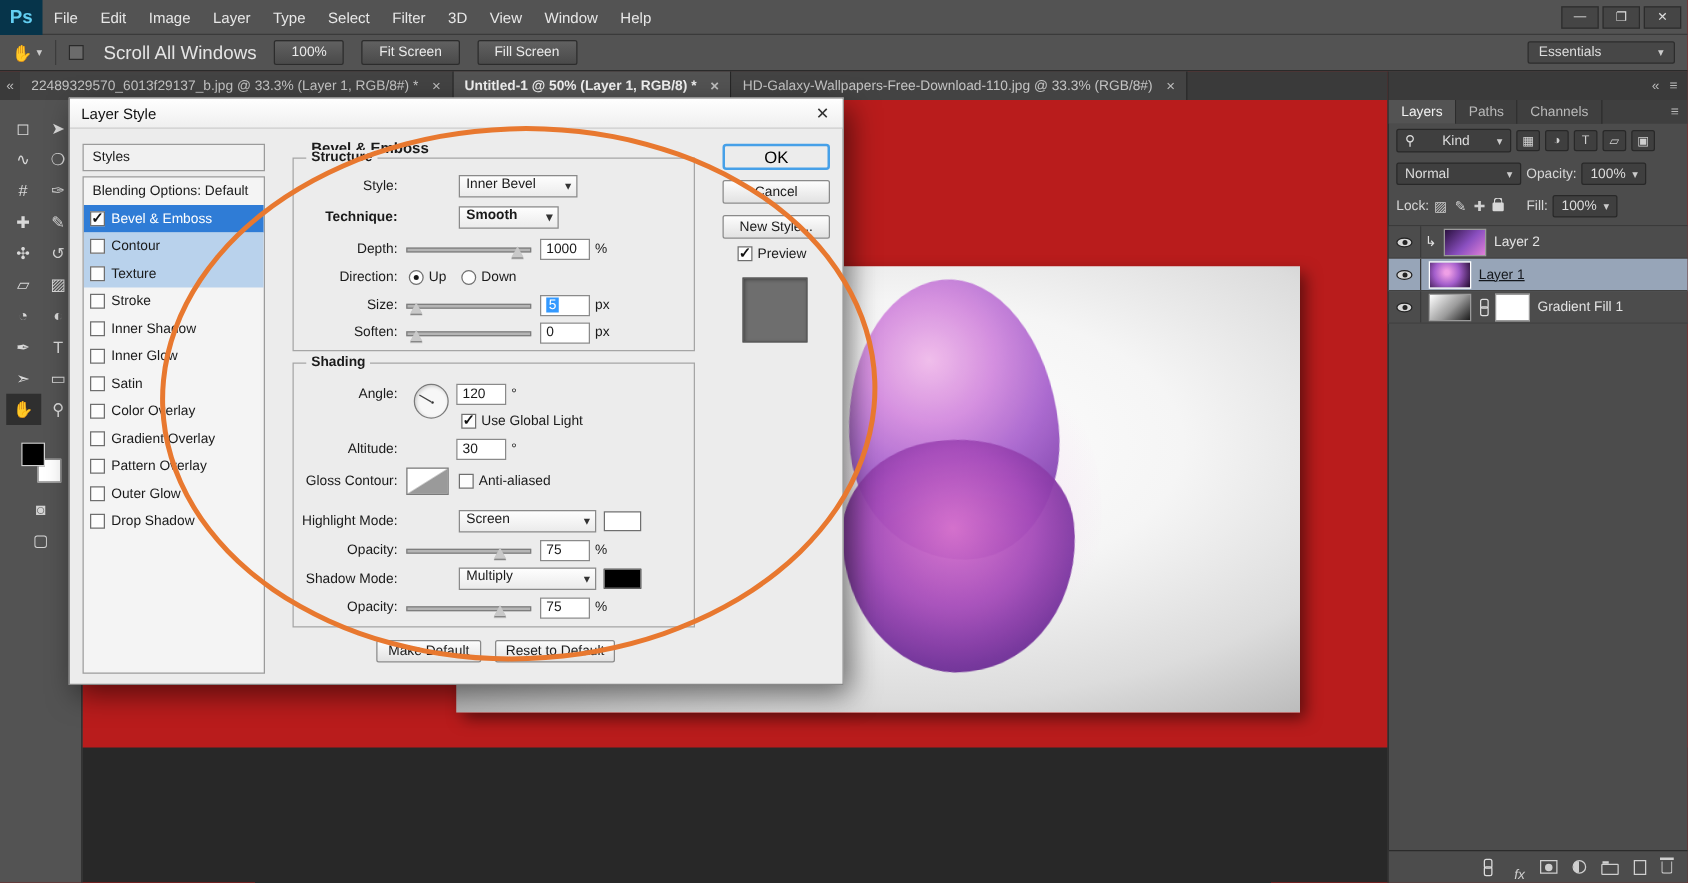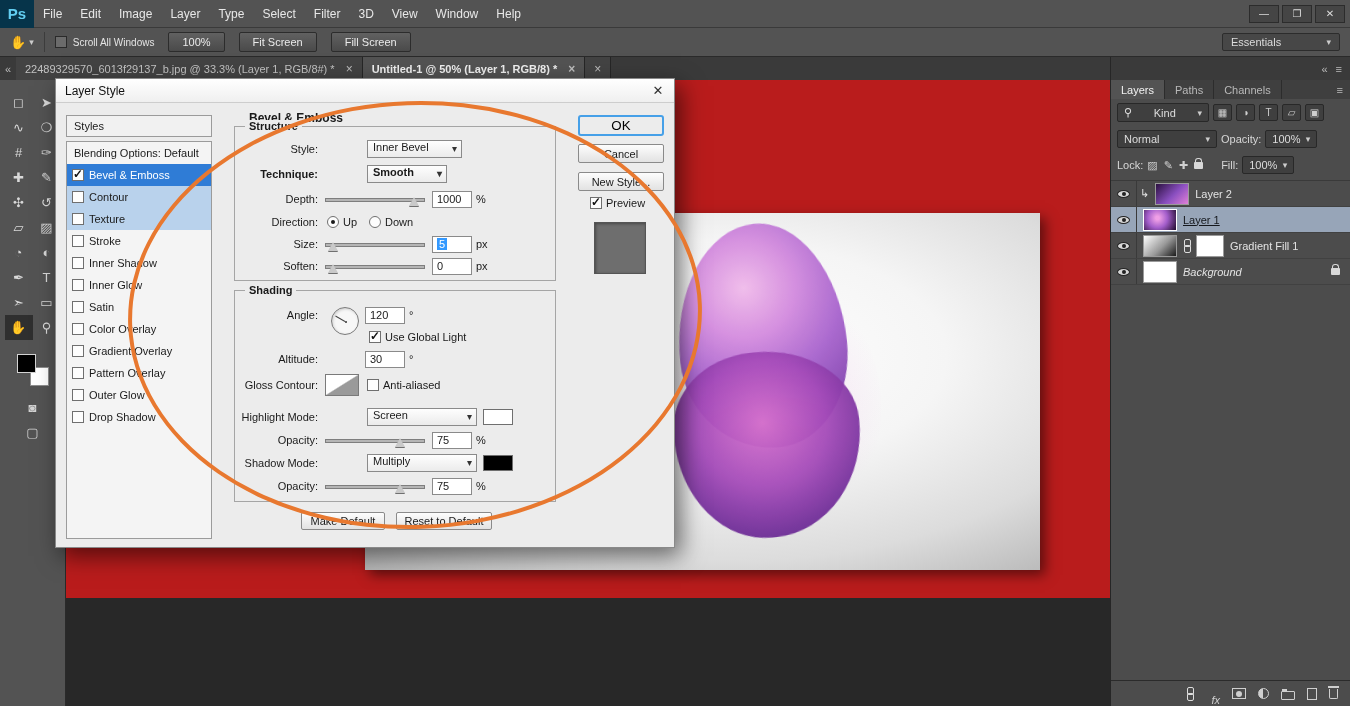--- a/index.html
+++ b/index.html
@@ -13,21 +13,21 @@
   .menu-item{color:#e8e8e8;font-size:12px;padding:0 9px;line-height:28px;}
   .win-controls{margin-left:auto;display:flex;gap:3px;padding-right:5px;}
   .win-btn{width:30px;height:18px;background:#454545;border:1px solid #2c2c2c;color:#ddd;font-size:10px;display:flex;align-items:center;justify-content:center;}
 
   
   .optionsbar{position:absolute;top:28px;left:0;width:100%;height:29px;background:#535353;border-bottom:1px solid #2a2a2a;display:flex;align-items:center;padding-left:10px;z-index:9;}
   .tool-preset{display:flex;align-items:center;gap:3px;color:#e8e8e8;font-size:13px;}
   .tiny-arrow{font-size:9px;color:#ccc;}
   .sep{width:1px;height:20px;background:#3c3c3c;margin:0 10px;}
   .cb-dark{width:12px;height:12px;border:1px solid #2a2a2a;background:#6b6b6b;display:inline-block;flex:none;}
-  .opt-label{color:#e4e4e4;font-size:10px;margin-left:6px;}
+  .opt-label{color:#e4e4e4;font-size:15px;margin-left:16px;}
   .ps-btn{background:linear-gradient(#616161,#4a4a4a);border:1px solid #2c2c2c;border-radius:2px;color:#eaeaea;font-size:11px;padding:3px 13px;margin-left:14px;}
   .workspace{margin-left:auto;margin-right:10px;display:flex;align-items:center;gap:6px;}
   .workspace .box{background:#474747;border:1px solid #2c2c2c;color:#ddd;font-size:11px;padding:2px 8px;border-radius:2px;width:118px;display:flex;justify-content:space-between;align-items:center;}
 
   
   .tabbar{position:absolute;left:0;top:57px;width:1110px;height:23px;background:#3a3a3a;display:flex;align-items:stretch;z-index:8;}
   .tab-collapse{width:16px;display:flex;align-items:center;justify-content:center;color:#bbb;font-size:11px;}
   .doc-tab{display:flex;align-items:center;gap:11px;padding:0 9px;font-size:11px;color:#c3c3c3;background:#434343;border-right:1px solid #262626;max-width:400px;white-space:nowrap;overflow:hidden;}
   .doc-tab.active{background:#535353;color:#f0f0f0;font-weight:bold;}
   .doc-tab .close{color:#bdbdbd;font-size:12px;}
@@ -191,20 +191,21 @@
     <div class="tab-collapse">«</div>
     <div class="doc-tab">
       <span>22489329570_6013f29137_b.jpg @ 33.3% (Layer 1, RGB/8#) *</span>
       <span class="close">×</span>
     </div>
     <div class="doc-tab active">
       <span>Untitled-1 @ 50% (Layer 1, RGB/8) *</span>
       <span class="close">×</span>
     </div>
     <div class="doc-tab">
+      <span>HD-Galaxy-Wallpapers-Free-Download-110.jpg @ 33.3% (RGB/8#)</span>
       <span class="close">×</span>
     </div>
   </div>
 
   <div class="toolbar">
     <div class="tool-grid">
       <div class="tool">◻</div>
       <div class="tool">➤</div>
       <div class="tool">∿</div>
       <div class="tool">❍</div>
@@ -309,28 +310,20 @@
       </div>
       <div class="layer-row">
         <div class="eye-cell">
             <span class="icon-eye"></span>
           </div>
         <div class="thumb gradient"></div>
         <span class="icon-chainlink"></span>
         <div class="mask-thumb"></div>
         <span class="layer-name">Gradient Fill 1</span>
       </div>
-      <div class="layer-row">
-        <div class="eye-cell">
-            <span class="icon-eye"></span>
-          </div>
-        <div class="thumb white"></div>
-        <span class="layer-name italic">Background</span>
-        <span class="icon-lock row-lock"></span>
-      </div>
     </div>
     <div class="panel-footer">
       <span class="icon-chainlink"></span>
       <span class="fx-text">fx</span>
       <span class="icon-maskf"></span>
       <span class="icon-adjust"></span>
       <span class="icon-folder"></span>
       <span class="icon-newlayer"></span>
       <span class="icon-trash"></span>
     </div>

